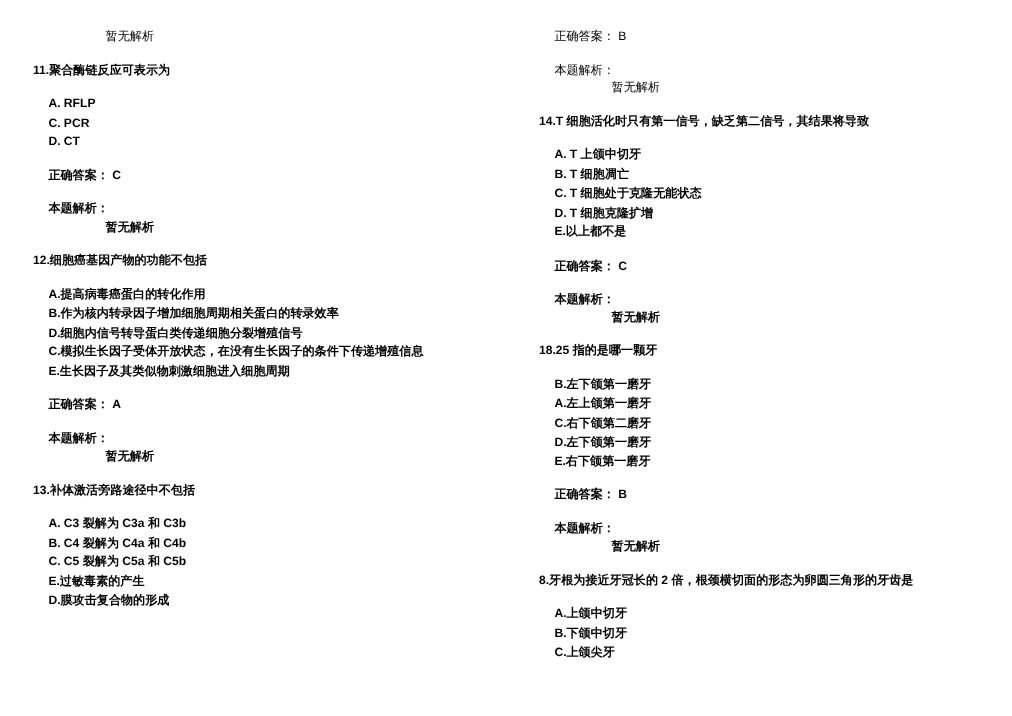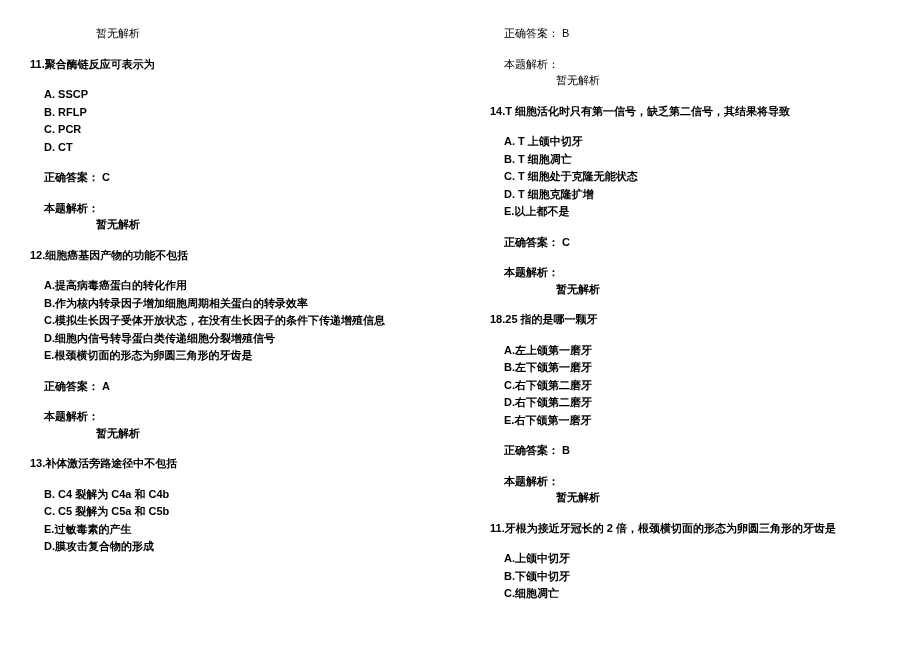--- a/index.html
+++ b/index.html
@@ -69,47 +69,47 @@
 <body>
 
 <div class="page-wrap">
 
   <div class="col">
     <div class="analysis-none-top">暂无解析</div>
 
     <div class="question">
       <div class="q-text">11.聚合酶链反应可表示为</div>
       <div class="options">
-        <div class="option">A. SSCP</div>
-        <div class="option">B. RFLP</div>
+        <div class="option">A. RFLP</div>
         <div class="option">C. PCR</div>
         <div class="option">D. CT</div>
       </div>
       <div class="answer">正确答案：  C</div>
       <div class="analysis-label">本题解析：</div>
       <div class="analysis-body">暂无解析</div>
     </div>
 
     <div class="question">
       <div class="q-text">12.细胞癌基因产物的功能不包括</div>
       <div class="options">
         <div class="option">A.提高病毒癌蛋白的转化作用</div>
         <div class="option">B.作为核内转录因子增加细胞周期相关蛋白的转录效率</div>
+        <div class="option">D.细胞内信号转导蛋白类传递细胞分裂增殖信号</div>
         <div class="option">C.模拟生长因子受体开放状态，在没有生长因子的条件下传递增殖信息</div>
-        <div class="option">D.细胞内信号转导蛋白类传递细胞分裂增殖信号</div>
-        <div class="option">E.根颈横切面的形态为卵圆三角形的牙齿是</div>
+        <div class="option">E.生长因子及其类似物刺激细胞进入细胞周期</div>
       </div>
       <div class="answer">正确答案：  A</div>
       <div class="analysis-label">本题解析：</div>
       <div class="analysis-body">暂无解析</div>
     </div>
 
     <div class="question">
       <div class="q-text">13.补体激活旁路途径中不包括</div>
       <div class="options">
+        <div class="option">A. C3 裂解为 C3a 和 C3b</div>
         <div class="option">B. C4 裂解为 C4a 和 C4b</div>
         <div class="option">C. C5 裂解为 C5a 和 C5b</div>
         <div class="option">E.过敏毒素的产生</div>
         <div class="option">D.膜攻击复合物的形成</div>
       </div>
     </div>
   </div>
 
   <div class="col">
     <div class="right-top-answer">正确答案：  B</div>
@@ -126,33 +126,33 @@
         <div class="option">E.以上都不是</div>
       </div>
       <div class="answer">正确答案：  C</div>
       <div class="analysis-label">本题解析：</div>
       <div class="analysis-body">暂无解析</div>
     </div>
 
     <div class="question">
       <div class="q-text">18.25 指的是哪一颗牙</div>
       <div class="options">
+        <div class="option">B.左下颌第一磨牙</div>
         <div class="option">A.左上颌第一磨牙</div>
-        <div class="option">B.左下颌第一磨牙</div>
         <div class="option">C.右下颌第二磨牙</div>
-        <div class="option">D.右下颌第二磨牙</div>
+        <div class="option">D.左下颌第一磨牙</div>
         <div class="option">E.右下颌第一磨牙</div>
       </div>
       <div class="answer">正确答案：  B</div>
       <div class="analysis-label">本题解析：</div>
       <div class="analysis-body">暂无解析</div>
     </div>
 
     <div class="question">
-      <div class="q-text">11.牙根为接近牙冠长的 2 倍，根颈横切面的形态为卵圆三角形的牙齿是</div>
+      <div class="q-text">8.牙根为接近牙冠长的 2 倍，根颈横切面的形态为卵圆三角形的牙齿是</div>
       <div class="options">
         <div class="option">A.上颌中切牙</div>
         <div class="option">B.下颌中切牙</div>
-        <div class="option">C.细胞凋亡</div>
+        <div class="option">C.上颌尖牙</div>
       </div>
     </div>
   </div>
 </div>
 
 </body></html>

